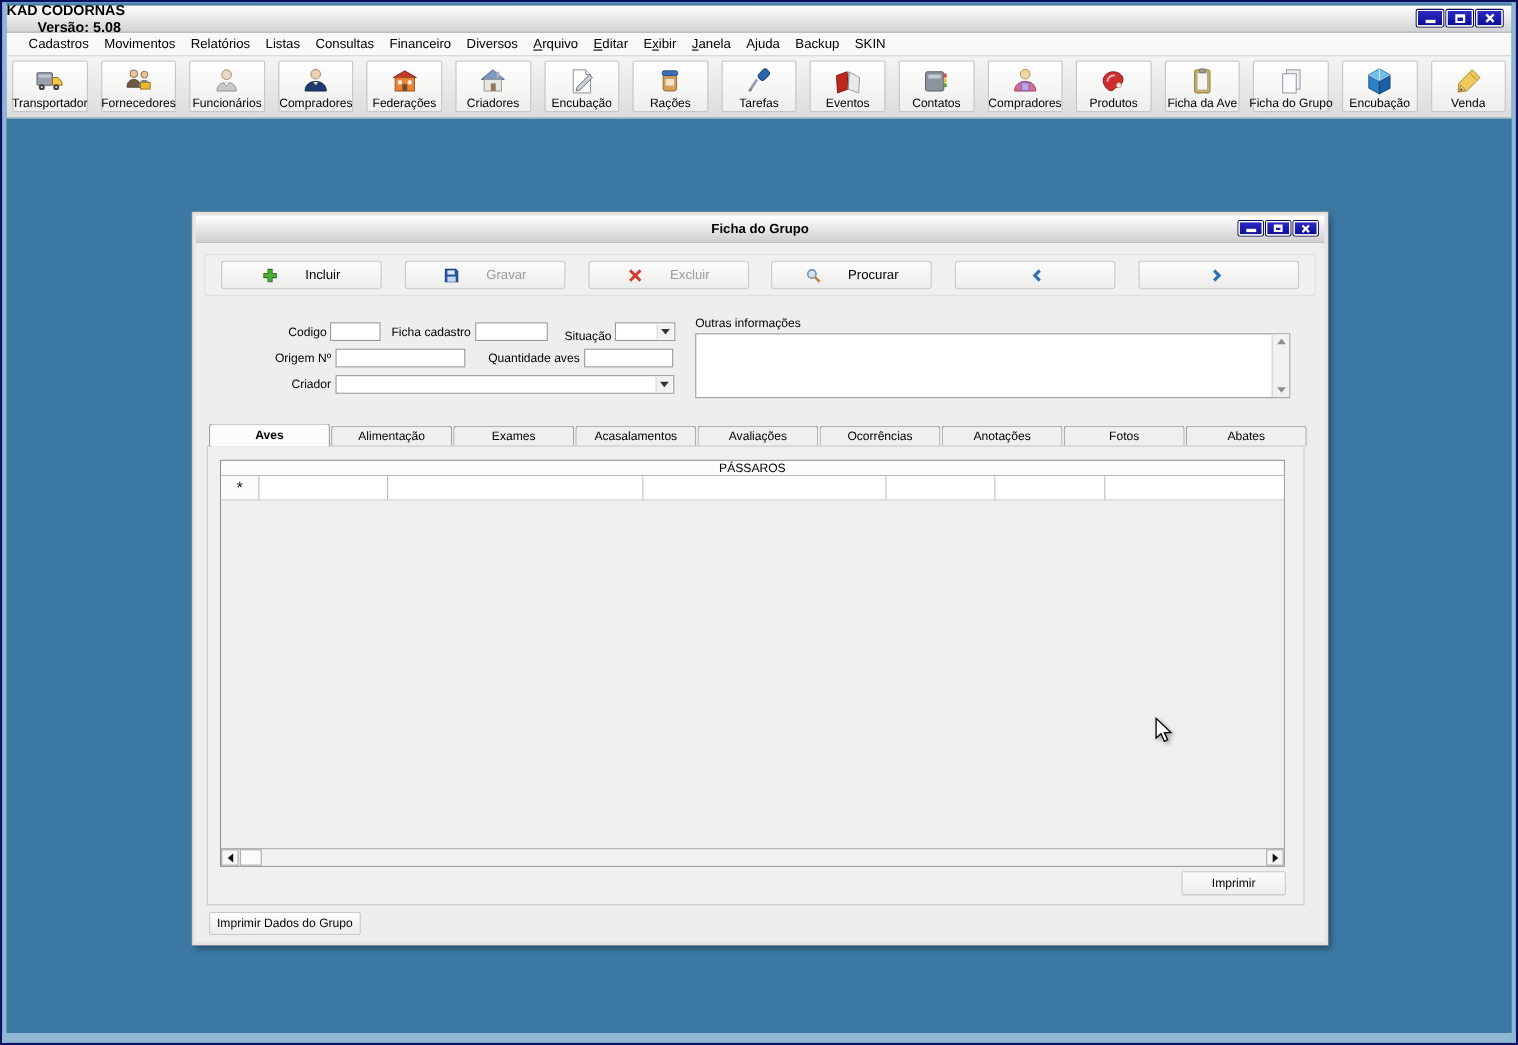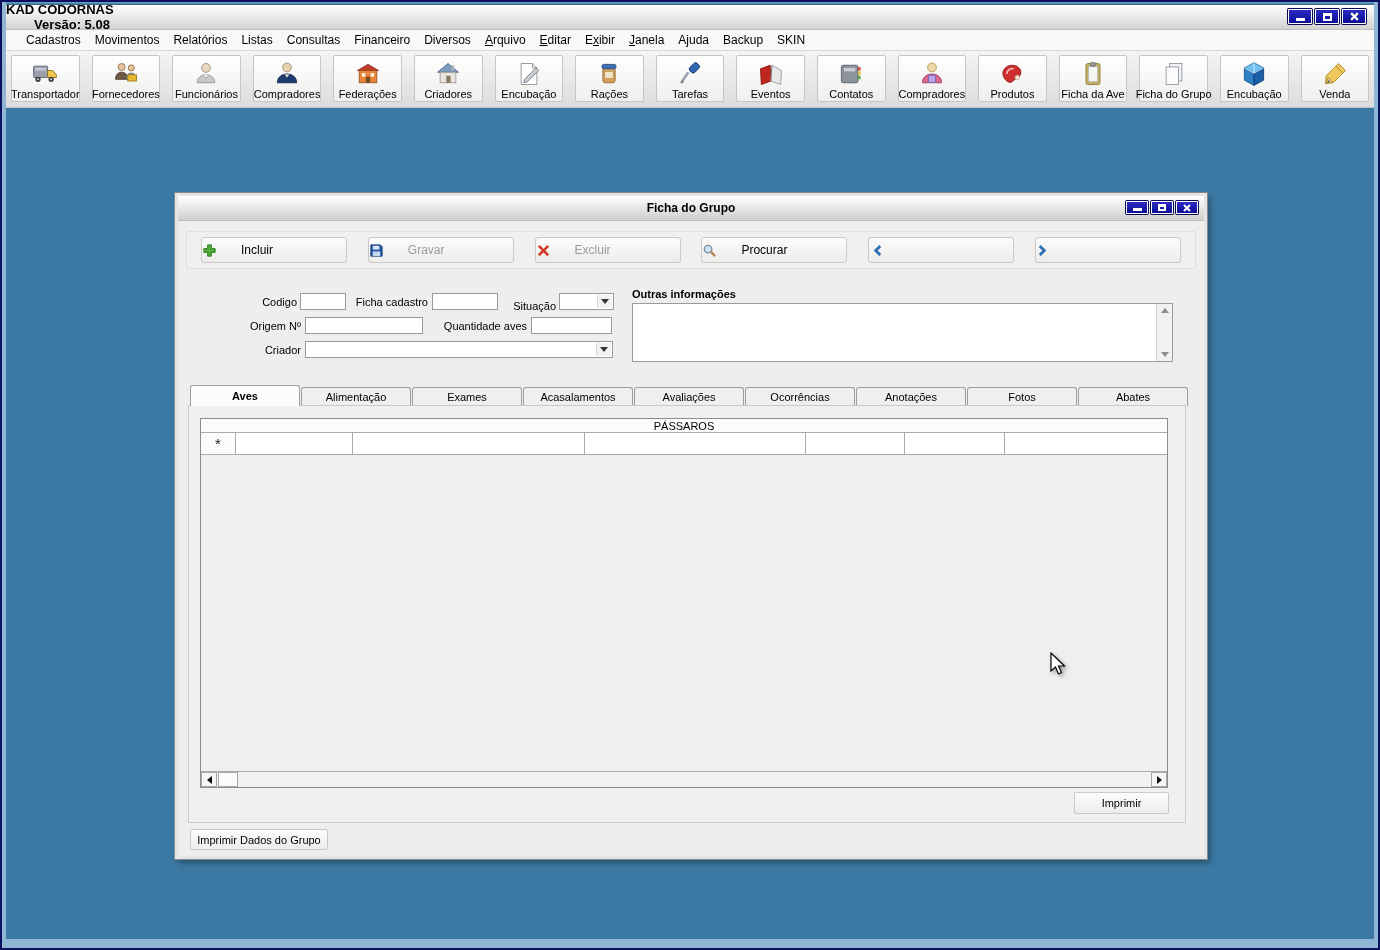--- a/index.html
+++ b/index.html
@@ -46,27 +46,27 @@
     border:3px solid #E6E5E3; box-shadow:0 0 0 1px #7E8B94, 3px 4px 6px rgba(0,0,0,.35); }
   .dlg-titlebar { height:25px; background:linear-gradient(#FFFFFF,#CFCFCD); border-bottom:1px solid #BFBFBF;
     display:flex; align-items:center; justify-content:center; position:relative; }
   .dlg-titlebar .d-title { font-weight:bold; font-size:12px; }
   .dlg-body { position:relative; height:635px; background:#EFEEED; }
 
   
   .dlg-actions { position:absolute; left:8px; right:8px; top:10px; height:38px; display:flex; align-items:center;
     justify-content:space-between; padding:0 14px; background:#F1F0EF; border:1px solid #E0DFDD; border-radius:2px; }
   .act-btn { width:146px; height:26px; background:linear-gradient(#FCFCFC,#ECECEA); border:1px solid #C9C9C7;
-    border-radius:3px; display:flex; align-items:center; gap:24px; font-size:12px; color:#000; cursor:default; }
+    border-radius:3px; display:flex; align-items:center; justify-content:center; gap:24px; font-size:12px; color:#000; cursor:default; }
   .act-btn.disabled { color:#9B9B9B; }
   .act-icon { width:15px; height:15px; }
 
   
   .f-label { position:absolute; font-size:11px; color:#000; text-align:right; }
-  .f-label-l { position:absolute; font-size:11px; color:#000; text-align:center;font-weight:bold; }
+  .f-label-l { position:absolute; font-size:11px; color:#000; text-align:center; }
   .f-input { position:absolute; height:17px; border:1px solid #9A9A9A; background:#fff; font-size:11px;
     font-family:"Liberation Sans", sans-serif; padding:0 3px; }
   .f-combo { position:absolute; height:17px; border:1px solid #9A9A9A; background:#fff; }
   .combo-arrow { position:absolute; right:1px; top:1px; bottom:1px; width:15px; background:#F2F2F1;
     border-left:1px solid #D8D8D8; display:flex; align-items:center; justify-content:center; }
   .tri-down { width:0; height:0; border-left:4px solid transparent; border-right:4px solid transparent; border-top:5px solid #333; }
   .memo { position:absolute; left:454px; top:82px; width:541px; height:59px; background:#fff; border:1px solid #9A9A9A; }
   .memo-scroll { position:absolute; right:0; top:0; bottom:0; width:16px; background:#F1F1F0; border-left:1px solid #D0D0D0;
     display:flex; flex-direction:column; justify-content:space-between; align-items:center; padding:4px 0; }
   .tri-up-s { width:0; height:0; border-left:4px solid transparent; border-right:4px solid transparent; border-bottom:5px solid #8C8C8C; }

